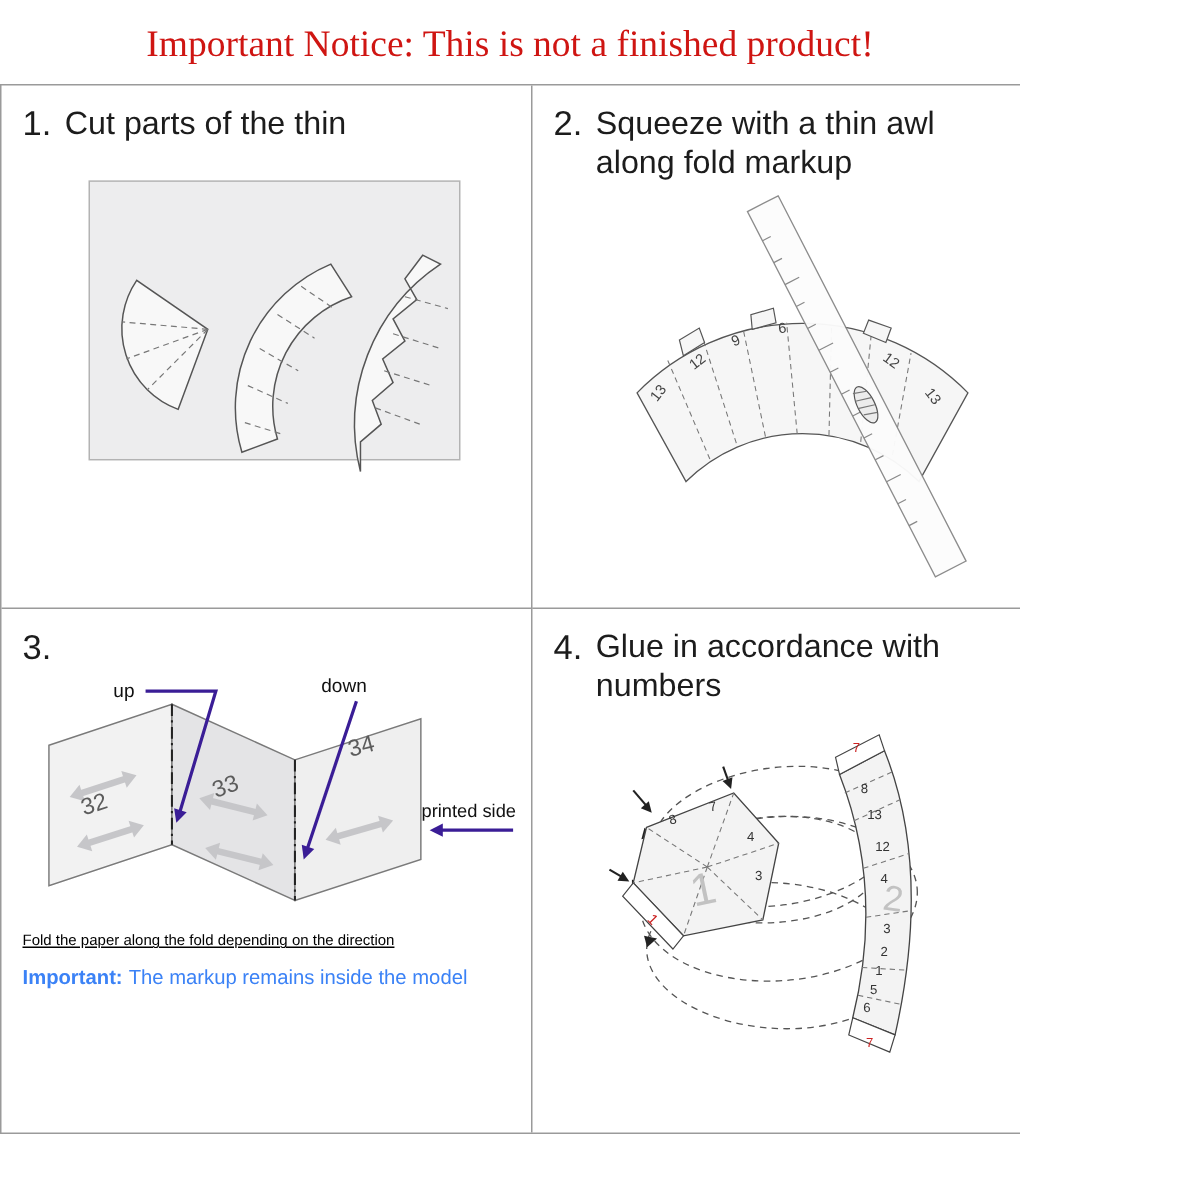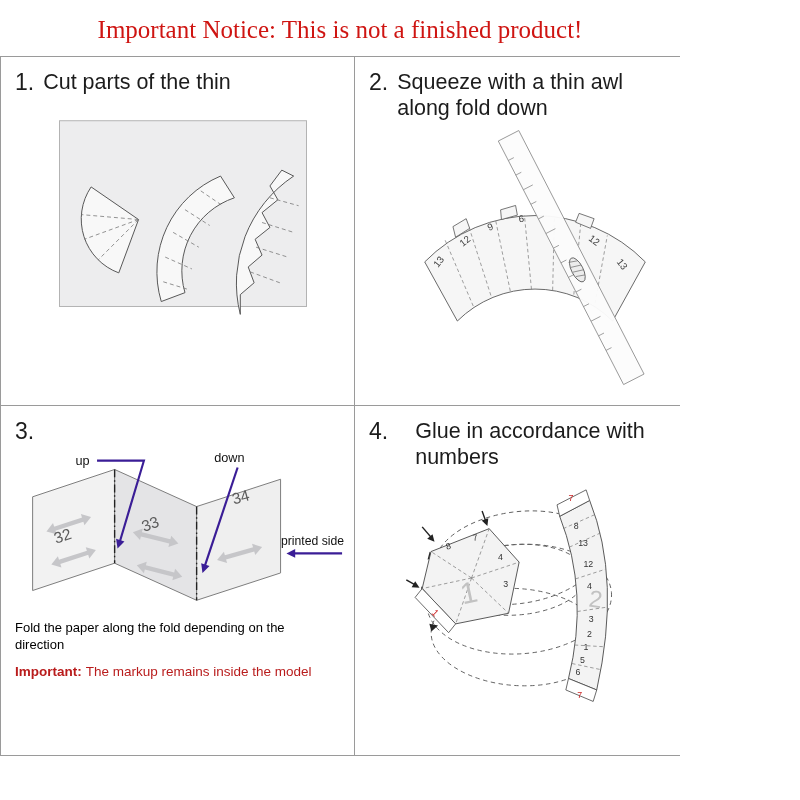--- a/index.html
+++ b/index.html
@@ -13,24 +13,24 @@
         grid-template-columns:1fr 1fr;grid-template-rows:349px 349px;
         border:1px solid #9a9a9a;}
   .cell{border-right:1px solid #9a9a9a;border-bottom:1px solid #9a9a9a;
         padding:10px 8px 4px 14px;box-sizing:border-box;overflow:hidden;}
   .cell:nth-child(2n){border-right:none;}
   .cell:nth-child(n+3){border-bottom:none;}
   .step-title{display:flex;margin:2px 0 0 0;font-weight:400;color:#1c1c1c;}
   .step-num{font-size:23px;margin-right:9px;line-height:1.15;}
   .step-txt{font-size:21.5px;line-height:1.22;}
   .wrap-narrow{max-width:252px;}
-  .wrap-glue{max-width:240px;margin-left:18px;}
+  .wrap-glue{max-width:240px;}
   .fig{text-align:center;margin-top:4px;}
-  .note{font-size:13px;color:#000;max-width:285px;line-height:1.3;margin-top:4px;}
-  .important{font-size:13.5px;color:#b91c1c;margin-top:10px;}
+  .note{font-size:10px;color:#000;max-width:285px;line-height:1.3;margin-top:4px;text-decoration:underline;}
+  .important{font-size:13.5px;color:#3b82f6;margin-top:10px;}
   .important .lbl{font-weight:700;margin-right:4px;}
   svg text{font-family:"Liberation Sans",sans-serif;}
 </style>
 </head>
 <body>
 
 <div class="page">
 
   <div class="notice">Important Notice: This is not a finished product!</div>
 
@@ -74,21 +74,21 @@
               <line x1="238" y1="175" x2="268" y2="186"></line>
             </g>
           </g>
         </svg>
       </div>
     </section>
 
     <section class="cell">
       <h2 class="step-title">
         <span class="step-num">2.</span>
-        <span class="step-txt wrap-narrow">Squeeze with a thin awl along fold down</span>
+        <span class="step-txt wrap-narrow">Squeeze with a thin awl along fold markup</span>
       </h2>
       <div class="fig">
         <svg width="300" height="265" viewBox="0 0 340 300">
 
           <g>
             <path d="M45,155 A175,175 0 0 1 295,155 L258,222 A125,125 0 0 0 82,222 Z" fill="#f6f6f6" stroke="#555" stroke-width="1"></path>
             <g stroke="#777" stroke-width="0.8" stroke-dasharray="4 3" fill="none">
               <line x1="100" y1="205" x2="68" y2="130"></line>
               <line x1="120" y1="193" x2="95" y2="115"></line>
               <line x1="142" y1="188" x2="125" y2="106"></line>

